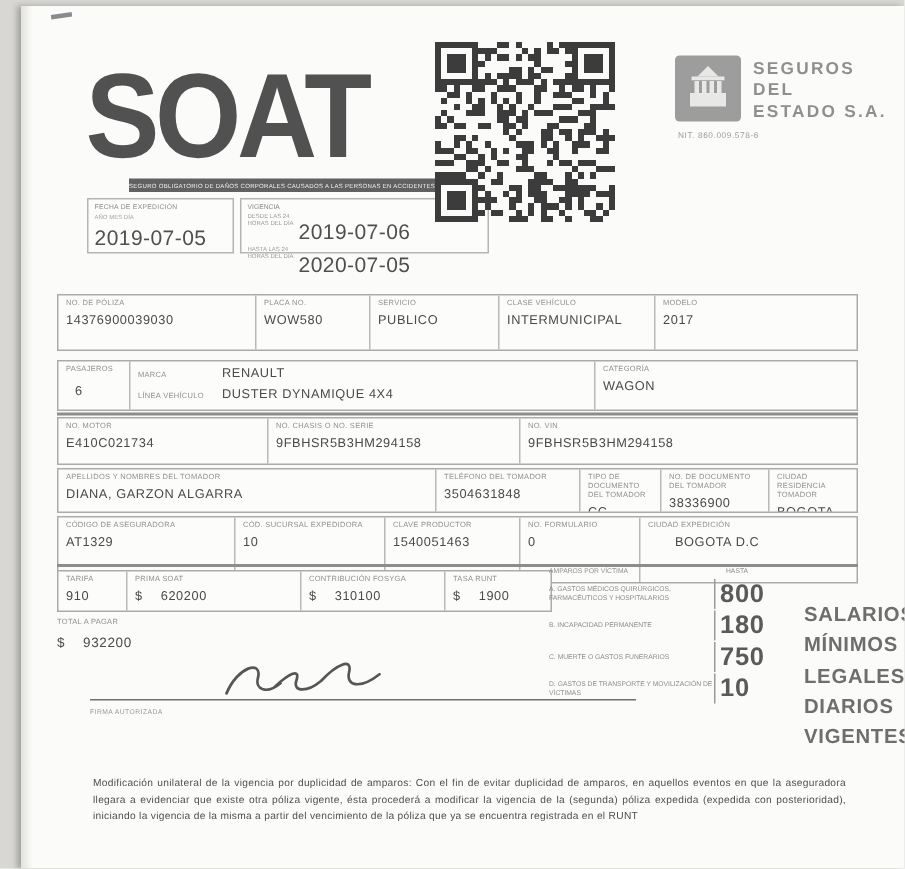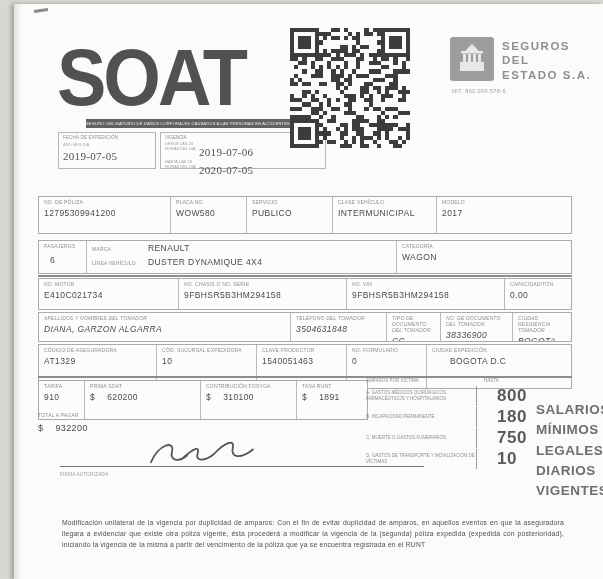--- a/index.html
+++ b/index.html
@@ -34,21 +34,21 @@
   }
   .dates{
     position:absolute;left:44px;top:128px;width:268px;height:37px;
     display:flex;font-size:4.5px;color:#8a8a8a;
   }
   .dates .box{border:1px solid #b5b5b5;padding:2px 4px;background:#fcfcfa;}
   .dates .b1{width:88px;margin-right:4px;}
   .dates .b2{flex:1;display:flex;flex-wrap:wrap;align-content:flex-start;justify-content:space-between;}
   .dates .lbl{font-size:4.5px;color:#8d8d8d;letter-spacing:.2px;}
   .dates .sub{font-size:4px;color:#a5a5a5;margin-top:2px;}
-  .dates .val{font-size:11px;color:#4f4f4f;margin-top:3px;letter-spacing:.3px;font-family:Liberation Serif, serif;}
+  .dates .val{font-size:14px;color:#4f4f4f;margin-top:3px;letter-spacing:.3px;}
   .b2 .vig{width:100%;font-size:4.5px;}
   .b2 .seg{display:flex;align-items:flex-start;margin-top:1px;}
   .b2 .seg .sl{width:34px;font-size:4px;line-height:1.25;color:#9a9a9a;}
   .b2 .seg .val{margin-top:5px;margin-right:8px;}
 
   .qr{position:absolute;left:276px;top:24px;width:120px;height:120px;}
 
   .insurer{position:absolute;left:436px;top:33px;display:flex;}
   .insurer .icon{width:44px;height:44px;background:#9d9d9d;border-radius:3px;margin-right:8px;
     display:flex;align-items:center;justify-content:center;}
@@ -75,21 +75,21 @@
   .total .fval{font-size:9px;}
 
   
   .cov{position:absolute;left:352px;top:374px;width:206px;}
   .cov-head{display:flex;font-size:4.5px;color:#8f8f8f;}
   .cov-head .t1{width:118px;}
   .cov-rows{margin-top:2px;}
   .cov-row{display:flex;align-items:center;min-height:21px;}
   .cov-row .cl{width:110px;font-size:4.5px;color:#8f8f8f;line-height:1.3;text-transform:uppercase;}
   .cov-row .cv{width:44px;border-left:1px solid #9a9a9a;font-size:17px;font-weight:bold;color:#5a5a5a;
-    padding-left:20px;letter-spacing:.5px;}
+    padding-left:3px;letter-spacing:.5px;}
   .cov-unit{position:absolute;left:170px;top:22px;width:86px;
     font-size:13.5px;font-weight:bold;color:#6e6e6e;line-height:1.5;letter-spacing:.5px;}
 
   
   .sig-line{position:absolute;left:46px;top:462px;width:364px;border-bottom:1.5px solid #6f6f6f;}
   .sig-scribble{position:absolute;left:128px;top:428px;}
   .firma{position:absolute;left:46px;top:468px;font-size:4.5px;color:#9a9a9a;letter-spacing:.3px;}
   .legal{
     position:absolute;left:48px;top:514px;width:502px;
     font-size:6.8px;color:#4f4f4f;text-align:justify;line-height:1.6;letter-spacing:.2px;
@@ -447,21 +447,21 @@
     </div>
     <div class="name" style="white-space:pre-line;">SEGUROS
 DEL
 ESTADO S.A.</div>
   </div>
   <div class="insurer-nit">NIT. 860.009.578-6</div>
 
   <div class="row" style="top:192px;height:38px;grid-template-columns:132px 76px 86px 104px 76px 58px;">
     <div class="cell">
       <div class="flabel">No. DE PÓLIZA</div>
-      <div class="fval">12795309941200</div>
+      <div class="fval">14376900039030</div>
     </div>
     <div class="cell">
       <div class="flabel">PLACA No.</div>
       <div class="fval">WOW580</div>
     </div>
     <div class="cell">
       <div class="flabel">SERVICIO</div>
       <div class="fval">PUBLICO</div>
     </div>
     <div class="cell">
@@ -502,27 +502,23 @@
       <div class="fval">E410C021734</div>
     </div>
     <div class="cell">
       <div class="flabel">No. CHASIS o No. SERIE</div>
       <div class="fval">9FBHSR5B3HM294158</div>
     </div>
     <div class="cell">
       <div class="flabel">No. VIN</div>
       <div class="fval">9FBHSR5B3HM294158</div>
     </div>
-    <div class="cell">
-      <div class="flabel">CAPACIDAD/TON.</div>
-      <div class="fval">0.00</div>
-    </div>
-  </div>
-
-  <div class="row" style="top:308px;height:30px;grid-template-columns:252px 96px 54px 72px 60px;font-style:italic;">
+  </div>
+
+  <div class="row" style="top:308px;height:30px;grid-template-columns:252px 96px 54px 72px 60px;">
     <div class="cell">
       <div class="flabel">APELLIDOS Y NOMBRES DEL TOMADOR</div>
       <div class="fval">DIANA, GARZON ALGARRA</div>
     </div>
     <div class="cell">
       <div class="flabel">TELÉFONO DEL TOMADOR</div>
       <div class="fval">3504631848</div>
     </div>
     <div class="cell">
       <div class="flabel">TIPO DE DOCUMENTO DEL TOMADOR</div>
@@ -555,21 +551,21 @@
       <div class="flabel">No. FORMULARIO</div>
       <div class="fval">0</div>
     </div>
     <div class="cell">
       <div class="flabel">CIUDAD EXPEDICIÓN</div>
       <div class="fval" style="margin-left:18px;">BOGOTA D.C</div>
     </div>
   </div>
   <div class="hline" style="top:372px;"></div>
 
-  <div class="row" style="top:376px;height:40px;width:330px;grid-template-columns:46px 116px 96px 72px;">
+  <div class="row" style="top:376px;height:28px;width:330px;grid-template-columns:46px 116px 96px 72px;">
     <div class="cell">
       <div class="flabel">TARIFA</div>
       <div class="fval">910</div>
     </div>
     <div class="cell">
       <div class="flabel">PRIMA SOAT</div>
       <div class="fval money">
           <span class="cur">$</span>
           <span>620200</span>
         </div>
@@ -578,21 +574,21 @@
       <div class="flabel">CONTRIBUCIÓN FOSYGA</div>
       <div class="fval money">
           <span class="cur">$</span>
           <span>310100</span>
         </div>
     </div>
     <div class="cell">
       <div class="flabel">TASA RUNT</div>
       <div class="fval money">
           <span class="cur">$</span>
-          <span>1891</span>
+          <span>1900</span>
         </div>
     </div>
   </div>
 
   <div class="total">
     <div class="flabel">TOTAL A PAGAR</div>
     <div class="fval money" style="margin-top:5px;">
         <span class="cur">$</span>
         <span>932200</span>
       </div>

